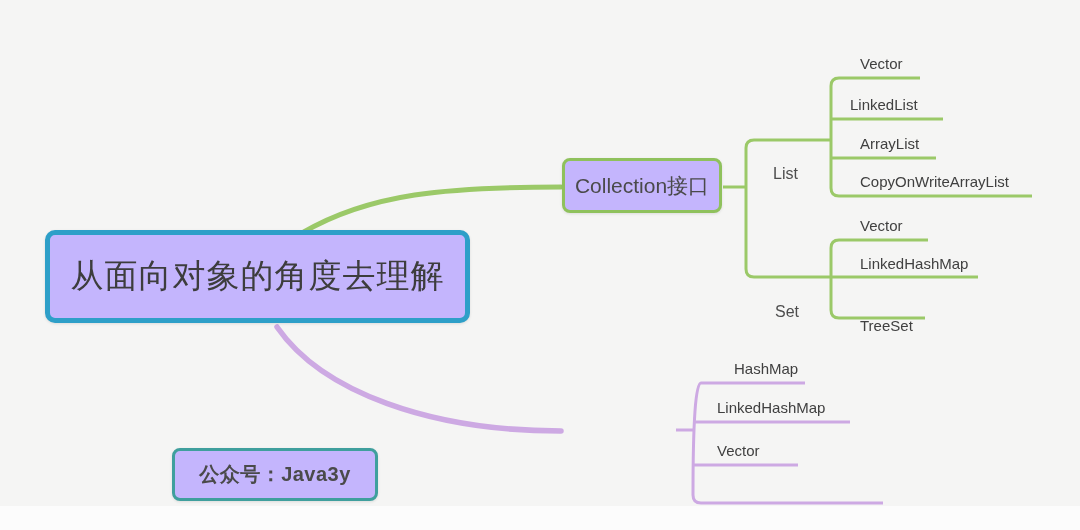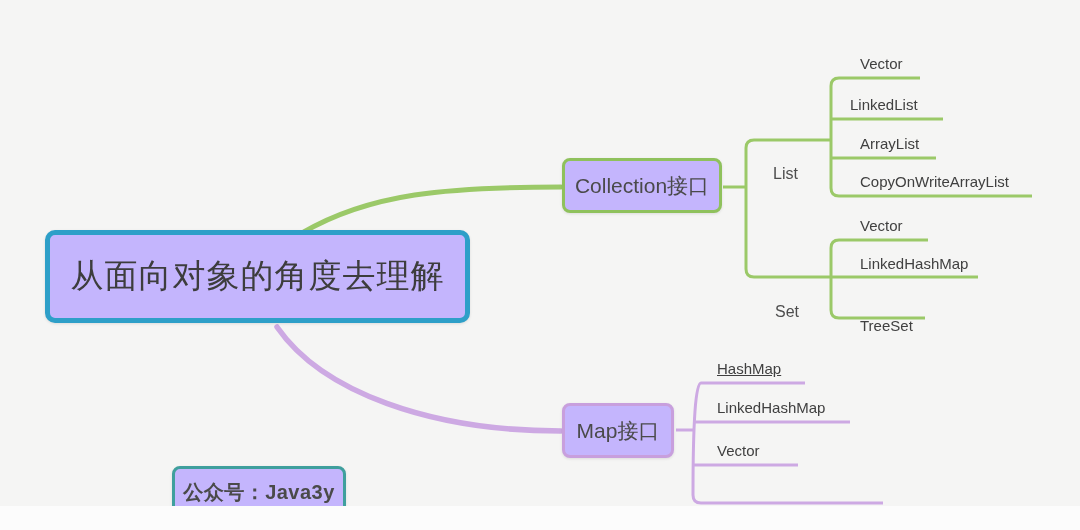--- a/index.html
+++ b/index.html
@@ -29,21 +29,21 @@
     left:562px;top:158px;width:160px;height:55px;
     border:3px solid #8fc15c;border-radius:8px;
     font-size:21px;color:#4a4a4a;
   }
   .node-map{
     left:562px;top:403px;width:112px;height:55px;
     border:3px solid #c89fdd;border-radius:8px;
     font-size:21px;color:#4a4a4a;
   }
   .node-watermark{
-    left:172px;top:466px;width:174px;height:53px;
+    left:172px;top:448px;width:206px;height:53px;
     border:3px solid #3f9f9d;border-radius:8px;
     font-size:20px;font-weight:bold;color:#4a4a4a;
     letter-spacing:0.5px;
   }
   .label{
     position:absolute;
     font-size:15px;color:#404040;
     line-height:20px;white-space:nowrap;
   }
   .grouplabel{
@@ -81,34 +81,33 @@
 
     <path d="M 805 383 L 701 383 Q 693 383 693 495 L 693 495 Q 693 503 701 503 L 883 503" stroke-width="3" stroke="#cda9e3"></path>
     <path d="M 693 422 L 850 422" stroke-width="3" stroke="#cda9e3"></path>
     <path d="M 693 465 L 798 465" stroke-width="3" stroke="#cda9e3"></path>
   </svg>
 
   <div class="node node-root">从面向对象的角度去理解</div>
 
   <div class="node node-collection">Collection接口</div>
 
-  <div class="node node-map">Map接口</div>
 
   <div class="node node-watermark">公众号：Java3y</div>
 
   <div class="grouplabel" style="left:773px;top:116px;">List</div>
   <div class="grouplabel" style="left:775px;top:254px;">Set</div>
 
   <div class="label" style="left:860px;top:54px;">Vector</div>
   <div class="label" style="left:850px;top:95px;">LinkedList</div>
   <div class="label" style="left:860px;top:134px;">ArrayList</div>
   <div class="label" style="left:860px;top:172px;">CopyOnWriteArrayList</div>
 
   <div class="label" style="left:860px;top:216px;">Vector</div>
   <div class="label" style="left:860px;top:254px;">LinkedHashMap</div>
   <div class="label" style="left:860px;top:294px;margin-top:22px;">TreeSet</div>
 
-  <div class="label" style="left:717px;top:359px;text-decoration:underline;">HashMap</div>
+  <div class="label" style="left:734px;top:359px;">HashMap</div>
   <div class="label" style="left:717px;top:398px;">LinkedHashMap</div>
   <div class="label" style="left:717px;top:441px;">Vector</div>
 
   <div class="bottom-strip"></div>
 </div>
 
 </body></html>

